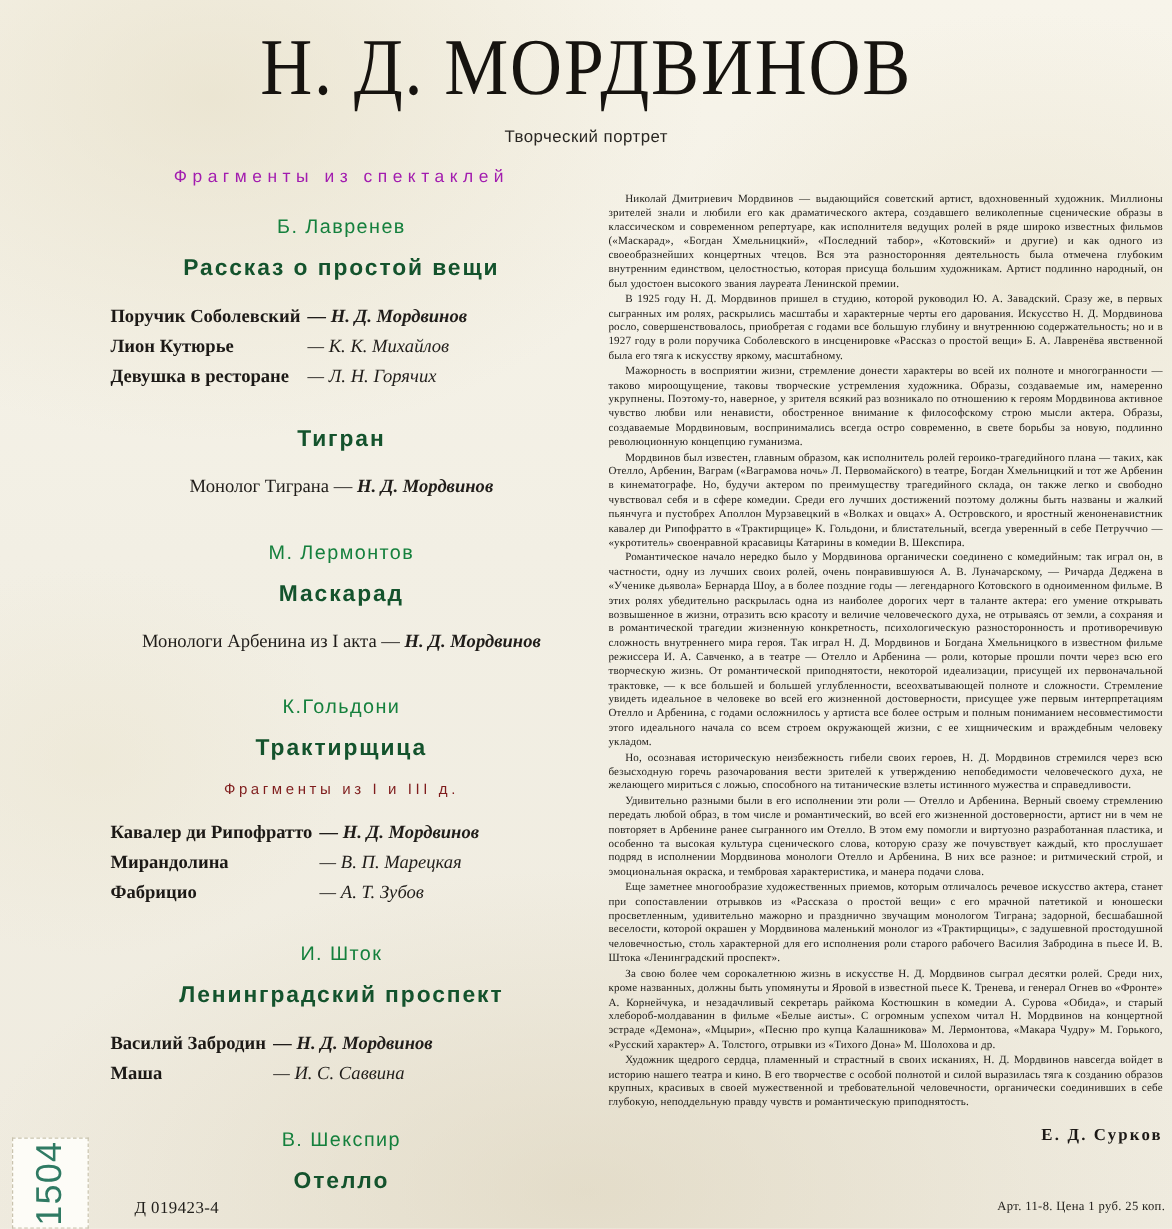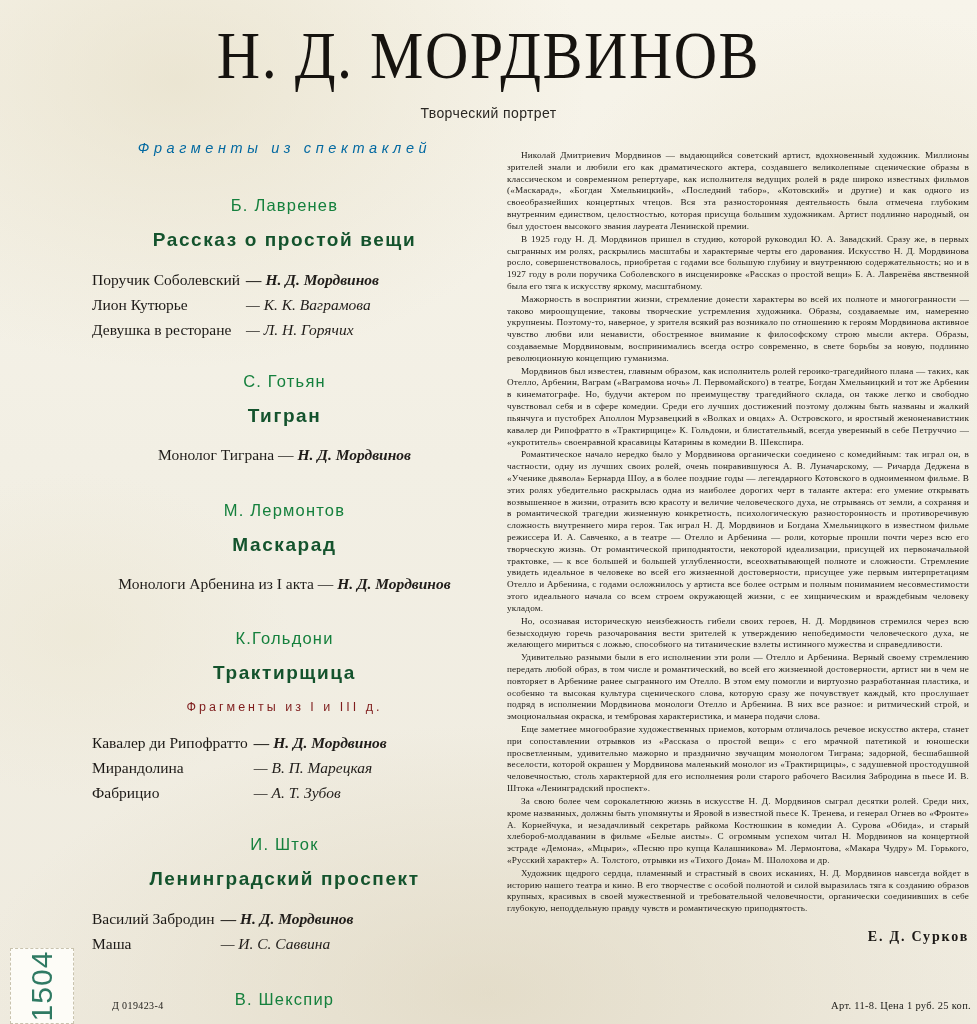--- a/index.html
+++ b/index.html
@@ -65,33 +65,32 @@
   .left-col {
     position: absolute;
     left: 92px;
     top: 140px;
     width: 385px;
     text-align: center;
   }
   .right-col {
     position: absolute;
     left: 507px;
-    top: 150px;
+    top: 160px;
     width: 462px;
     text-align: justify;
   }
 
   
   .frag-heading {
     font-family: "Liberation Sans", "DejaVu Sans", sans-serif;
     font-size: 14.5px;
     letter-spacing: 4.6px;
-    color: #0369a1;
-    margin-bottom: 40px;
-    font-style: italic;
+    color: #a21caf;
+    margin-bottom: 24px;
   }
   .work-block {
     margin-bottom: 25px;
   }
   .author {
     font-family: "Liberation Sans", "DejaVu Sans", sans-serif;
     font-size: 16.5px;
     letter-spacing: 1.2px;
     color: #15803d;
     margin-bottom: 14px;
@@ -117,20 +116,21 @@
   }
   .role-line {
     display: flex;
     align-items: baseline;
     font-size: 15.5px;
     line-height: 1.58;
     white-space: nowrap;
   }
   .role-name {
     color: #1c1916;
+    font-weight: bold;
   }
   .role-actor {
     font-style: italic;
   }
   .role-actor.bold {
     font-weight: bold;
     text-align: right;
   }
   
   .roles.cast {
@@ -178,21 +178,21 @@
     font-weight: bold;
     letter-spacing: 1.8px;
     color: #1c1916;
   }
 
   
   .footer-left {
     position: absolute;
     left: 112px;
     top: 1000px;
-    font-size: 10px;
+    font-size: 14px;
     letter-spacing: 0.4px;
     color: #22201c;
     text-align: center;
   }
   .footer-right {
     position: absolute;
     right: 6px;
     top: 1000px;
     font-size: 10.5px;
     letter-spacing: 0.3px;
@@ -242,31 +242,30 @@
     <div class="work-block" style="margin-bottom:30px;">
       <div class="author">Б. Лавренев</div>
       <div class="work-title">Рассказ о простой вещи</div>
       <div class="roles cast">
         <div class="role-line">
           <span class="role-name">Поручик Соболевский</span>
           <span class="role-actor bold">— <span>Н. Д. Мордвинов</span></span>
         </div>
         <div class="role-line">
           <span class="role-name">Лион Кутюрье</span>
-          <span class="role-actor">— <span>К. К. Ваграмова</span></span>
+          <span class="role-actor">— <span>К. К. Михайлов</span></span>
         </div>
         <div class="role-line">
           <span class="role-name">Девушка в ресторане</span>
           <span class="role-actor">— <span>Л. Н. Горячих</span></span>
         </div>
       </div>
     </div>
 
     <div class="work-block" style="margin-bottom:34px;">
-      <div class="author">С. Готьян</div>
       <div class="work-title">Тигран</div>
       <div class="monolog">
         <span>Монолог Тиграна — </span><span class="bold-italic">Н. Д. Мордвинов</span>
       </div>
     </div>
 
     <div class="work-block" style="margin-bottom:34px;">
       <div class="author">М. Лермонтов</div>
       <div class="work-title">Маскарад</div>
       <div class="monolog">

